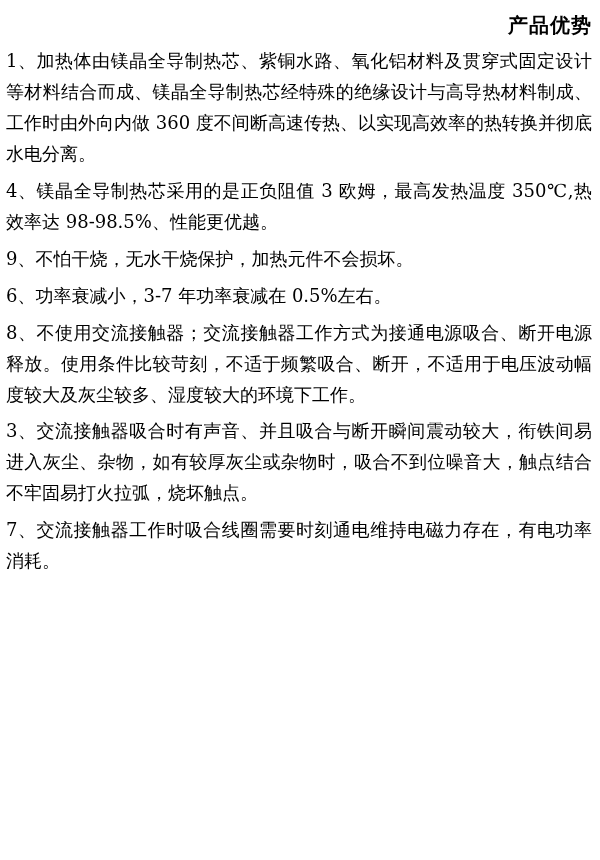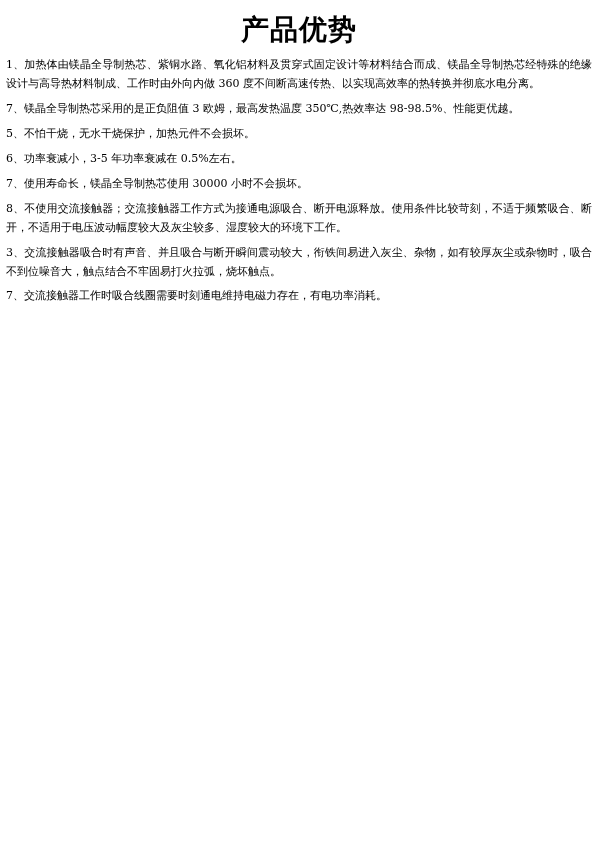--- a/index.html
+++ b/index.html
@@ -15,47 +15,46 @@
     overflow: hidden;
   }
   .page {
     width: 600px;
     height: 860px;
     box-sizing: border-box;
     padding: 10px 8px 0 6px;
     position: relative;
   }
   .doc-title {
-    text-align: center;
-    font-size: 28px;
+    text-align: right;
+    font-size: 20px;
     font-weight: bold;
     letter-spacing: 1px;
     margin: 2px 0 8px 0;
     line-height: 1.3;
     font-family: "DejaVu Serif", "Liberation Serif", serif;
   }
   .para {
-    font-size: 11px;
+    font-size: 18px;
     line-height: 1.72;
     text-align: justify;
     text-justify: inter-ideograph;
     margin: 0 0 6px 0;
     letter-spacing: 0px;
     word-break: break-all;
   }
 </style>
 </head>
 <body>
 
 <div class="page">
 
   <div class="doc-title">产品优势</div>
 
   <p class="para">1、加热体由镁晶全导制热芯、紫铜水路、氧化铝材料及贯穿式固定设计等材料结合而成、镁晶全导制热芯经特殊的绝缘设计与高导热材料制成、工作时由外向内做 360 度不间断高速传热、以实现高效率的热转换并彻底水电分离。</p>
-  <p class="para">7、镁晶全导制热芯采用的是正负阻值 3 欧姆，最高发热温度 350℃,热效率达 98-98.5%、性能更优越。</p>
-  <p class="para">5、不怕干烧，无水干烧保护，加热元件不会损坏。</p>
-  <p class="para">6、功率衰减小，3-5 年功率衰减在 0.5%左右。</p>
-  <p class="para">7、使用寿命长，镁晶全导制热芯使用 30000 小时不会损坏。</p>
+  <p class="para">4、镁晶全导制热芯采用的是正负阻值 3 欧姆，最高发热温度 350℃,热效率达 98-98.5%、性能更优越。</p>
+  <p class="para">9、不怕干烧，无水干烧保护，加热元件不会损坏。</p>
+  <p class="para">6、功率衰减小，3-7 年功率衰减在 0.5%左右。</p>
   <p class="para">8、不使用交流接触器；交流接触器工作方式为接通电源吸合、断开电源释放。使用条件比较苛刻，不适于频繁吸合、断开，不适用于电压波动幅度较大及灰尘较多、湿度较大的环境下工作。</p>
   <p class="para">3、交流接触器吸合时有声音、并且吸合与断开瞬间震动较大，衔铁间易进入灰尘、杂物，如有较厚灰尘或杂物时，吸合不到位噪音大，触点结合不牢固易打火拉弧，烧坏触点。</p>
   <p class="para">7、交流接触器工作时吸合线圈需要时刻通电维持电磁力存在，有电功率消耗。</p>
 
 </div>
 
 </body></html>

